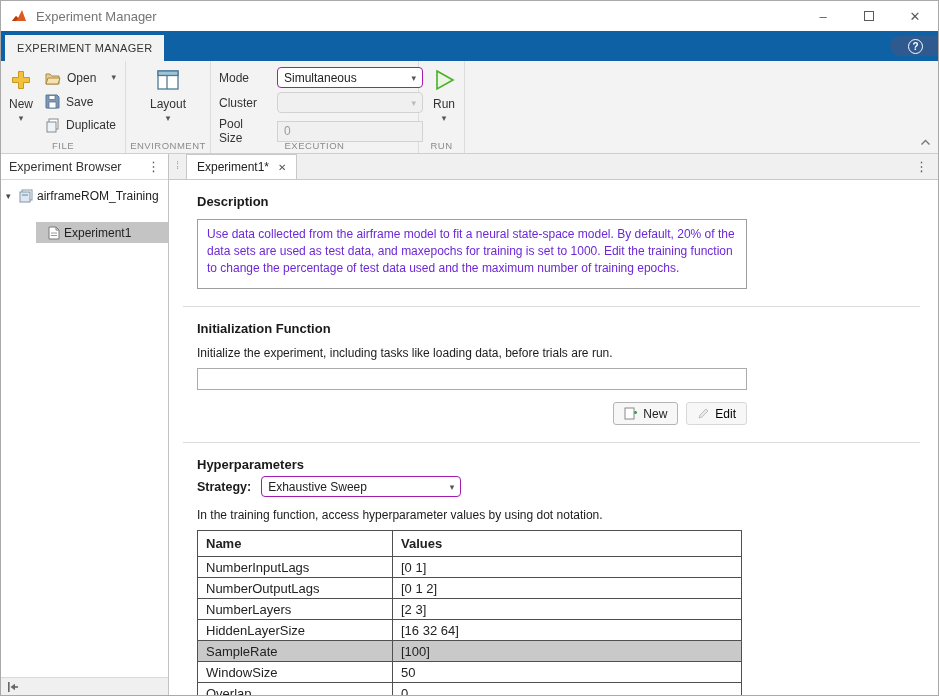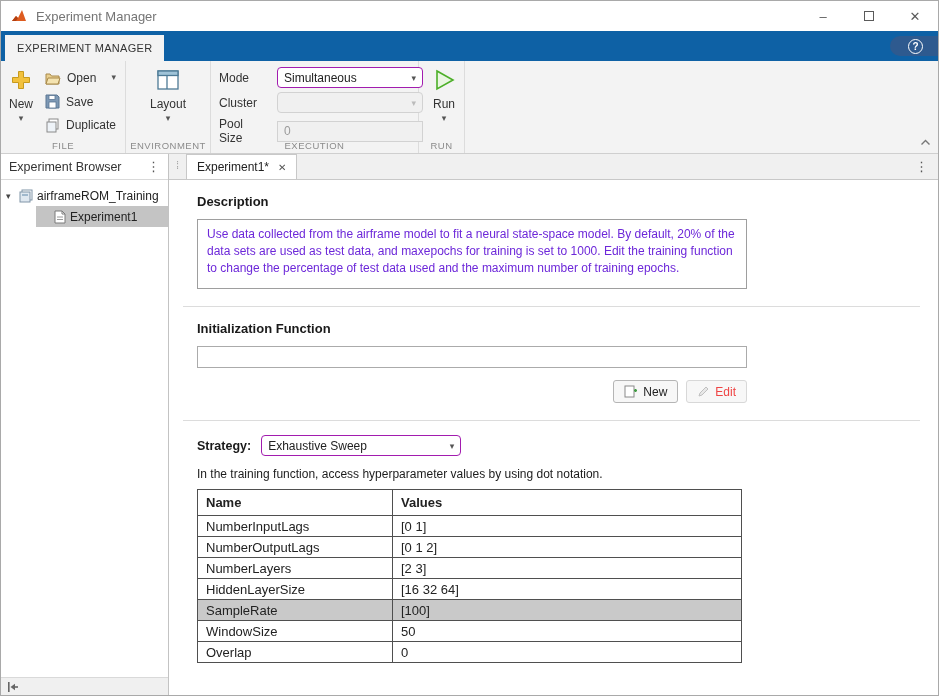--- a/index.html
+++ b/index.html
@@ -44,41 +44,41 @@
   .field { height:21px; width:146px; border:1px solid #d2d2d2; background:#f0f0f0; color:#9a9a9a; font-size:12px; padding:0 6px; font-family:"Liberation Sans",sans-serif; }
   .sec-run { width:46px; display:flex; justify-content:flex-end; padding:5px 0 16px; }
   .collapse-ctrl { position:absolute; right:7px; bottom:6px; width:12px; height:10px; display:flex; align-items:center; justify-content:center; }
 
   
   .browser { position:absolute; top:153px; left:0; width:168px; bottom:0; background:#fff; border-right:1px solid #c3c3c3; }
   .browser-header { height:26px; border-bottom:1px solid #d9d9d9; display:flex; align-items:center; padding:0 8px; color:#333; font-size:12.5px; }
   .menu-dots { margin-left:auto; color:#555; font-size:13px; cursor:default; }
   .tree { padding-top:5px; }
   .tree-row { height:21px; display:flex; align-items:center; gap:4px; padding-left:5px; font-size:12px; color:#222; }
-  .tree-row.child { margin-left:35px; padding-left:18px; }
+  .tree-row.child { margin-left:35px; padding-left:12px;margin-top:16px; }
   .tree-row.selected { background:#c4c4c4; }
   .caret { font-size:9px; color:#444; width:9px; }
   .dock-bar { position:absolute; bottom:0; left:0; right:0; height:18px; background:#f0f0f0; border-top:1px solid #d9d9d9; display:flex; align-items:center; padding-left:5px; }
 
   
   .main { position:absolute; top:153px; left:168px; right:0; bottom:0; display:flex; flex-direction:column; }
   .doc-tabbar { height:26px; background:#f0f0f0; border-bottom:1px solid #c8c8c8; display:flex; align-items:flex-end; position:relative; flex:0 0 26px; }
   .gripper { position:absolute; left:7px; top:5px; color:#a8a8a8; font-size:11px; letter-spacing:-1px; }
   .doc-tab { height:25px; margin-left:17px; background:#fff; border:1px solid #c8c8c8; border-bottom:none; display:flex; align-items:center; gap:9px; padding:0 10px; font-size:12px; color:#222; }
   .tab-close { color:#555; font-size:10px; }
   .doc-menu { position:absolute; right:10px; top:5px; color:#555; font-size:13px; }
   .content { flex:1; background:#fff; overflow:hidden; padding:14px 0 0 28px; }
   .section-heading { font-size:13px; font-weight:bold; color:#1a1a1a; margin-bottom:10px; }
   .desc-box { width:550px; height:70px; border:1px solid #9e9e9e; padding:6px 9px; font-size:12px; line-height:1.42; color:#6d28d9; }
   .divider { border:none; border-top:1px solid #dcdcdc; margin:17px 18px 14px -14px; }
   .hint { font-size:12px; color:#1c1c1c; margin-bottom:8px; }
   .init-input { width:550px; height:22px; border:1px solid #ababab; background:#fff; display:block; }
   .btn-row { width:550px; display:flex; justify-content:flex-end; gap:8px; margin-top:12px; }
   .btn { height:23px; border:1px solid #b5b5b5; background:#f7f7f7; border-radius:3px; display:flex; align-items:center; gap:5px; padding:0 10px; font-size:12px; color:#222; }
-  .btn.disabled { color:#ef4444; border-color:#d8d8d8; }
+  .btn.disabled { color:#000000; border-color:#d8d8d8; }
   .strategy-row { display:flex; align-items:center; gap:10px; margin:1px 0 11px; }
   .strategy-label { font-weight:bold; font-size:12.5px; color:#1a1a1a; }
   .strategy-dd { width:200px; }
   .hyper-heading { margin-bottom:4px; }
   table.hyper { border-collapse:collapse; width:545px; margin-top:2px; }
   table.hyper th, table.hyper td { border:1px solid #4f4f4f; padding:2px 8px; font-size:13px; text-align:left; }
   table.hyper th { height:26px; font-weight:bold; background:#fff; }
   table.hyper td { height:21px; }
   td.col-name, th.col-name { width:195px; }
   tr.selected td { background:#c9c9c9;margin-top:28px; }
@@ -271,20 +271,21 @@
     </div>
 
     <div class="content">
 
       <div class="section-heading">Description</div>
       <div class="desc-box">Use data collected from the airframe model to fit a neural state-space model. By default, 20% of the data sets are used as test data, and maxepochs for training is set to 1000. Edit the training function to change the percentage of test data used and the maximum number of training epochs.</div>
 
       <hr class="divider">
 
       <div class="section-heading">Initialization Function</div>
+      <div class="hint">Initialize the experiment, including tasks like loading data, before trials are run.</div>
       <input class="init-input" style="">
       <div class="btn-row">
         <div class="btn">
           <span>
             <svg width="14" height="13" viewBox="0 0 14 13">
                 <rect x="1" y="1" width="9" height="11" fill="#fff" stroke="#8a8a8a" stroke-width="1"></rect>
                 <path d="M10 5.5 h3 M11.5 4 v3" stroke="#3f9b41" stroke-width="1.6"></path>
               </svg>
           </span>
           <span>New</span>
@@ -294,20 +295,21 @@
             <svg width="13" height="13" viewBox="0 0 13 13">
                 <path d="M2 11 l1-3 6-6 2 2 -6 6 z" fill="#e8e8e8" stroke="#c0c0c0" stroke-width="1"></path>
               </svg>
           </span>
           <span>Edit</span>
         </div>
       </div>
 
       <hr class="divider">
 
+      <div class="section-heading hyper-heading">Hyperparameters</div>
       <div class="strategy-row">
         <span class="strategy-label">Strategy:</span>
         <div class="dd strategy-dd">
           <span>Exhaustive Sweep</span>
           <span class="dd-arrow">▾</span>
         </div>
       </div>
       <div class="hint">In the training function, access hyperparameter values by using dot notation.</div>
 
       <table class="hyper">

